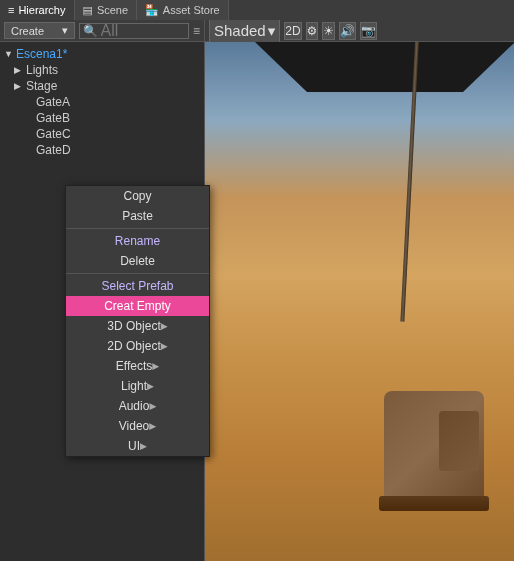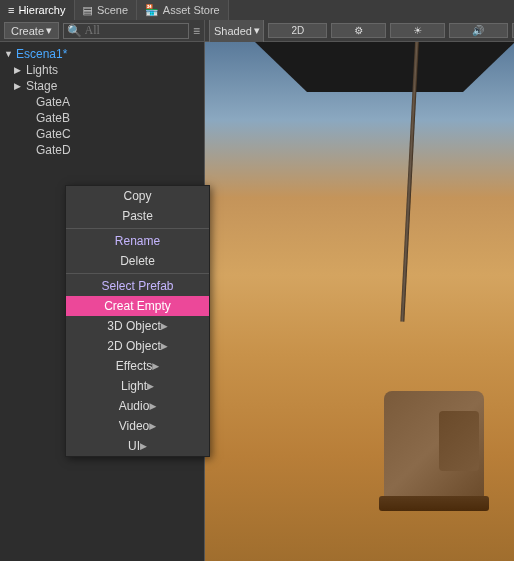--- a/index.html
+++ b/index.html
@@ -63,42 +63,41 @@
 
     .create-btn {
       background: #505050;
       color: #ddd;
       border: 1px solid #666;
       padding: 1px 6px;
       font-size: 11px;
       cursor: pointer;
       display: flex;
       align-items: center;
-      gap: 2px;
+      gap: 18px;
     }
 
     .search-box {
       display: flex;
       align-items: center;
       background: #3c3c3c;
       border: 1px solid #666;
       flex: 1;
       height: 16px;
       padding: 0 4px;
       gap: 2px;
     }
 
     .search-box input {
       background: transparent;
       border: none;
       color: #ccc;
-      font-size: 12px;
+      font-size: 16px;
       outline: none;
       width: 100%;
-      font-family: Liberation Serif, serif;
     }
 
     .menu-icon {
       color: #aaa;
       font-size: 12px;
       cursor: pointer;
     }
 
     .hierarchy-tree {
       padding: 4px 0;
@@ -189,32 +188,32 @@
       padding: 0 4px;
       border-bottom: 1px solid #555;
       gap: 4px;
     }
 
     .scene-dropdown {
       background: #505050;
       color: #ddd;
       border: 1px solid #666;
       padding: 7px 4px;
-      font-size: 11px;
+      font-size: 15px;
       display: flex;
       align-items: center;
       gap: 2px;
     }
 
     .scene-btn {
       background: #505050;
       color: #ddd;
       border: 1px solid #666;
-      padding: 1px 22px;
-      font-size: 10px;
+      padding: 1px 0;
+      font-size: 12px;
       cursor: pointer;
     }
 
     .scene-viewport {
       width: 100%;
       height: calc(100% - 22px);
       position: relative;
       overflow: hidden;
     }
 

